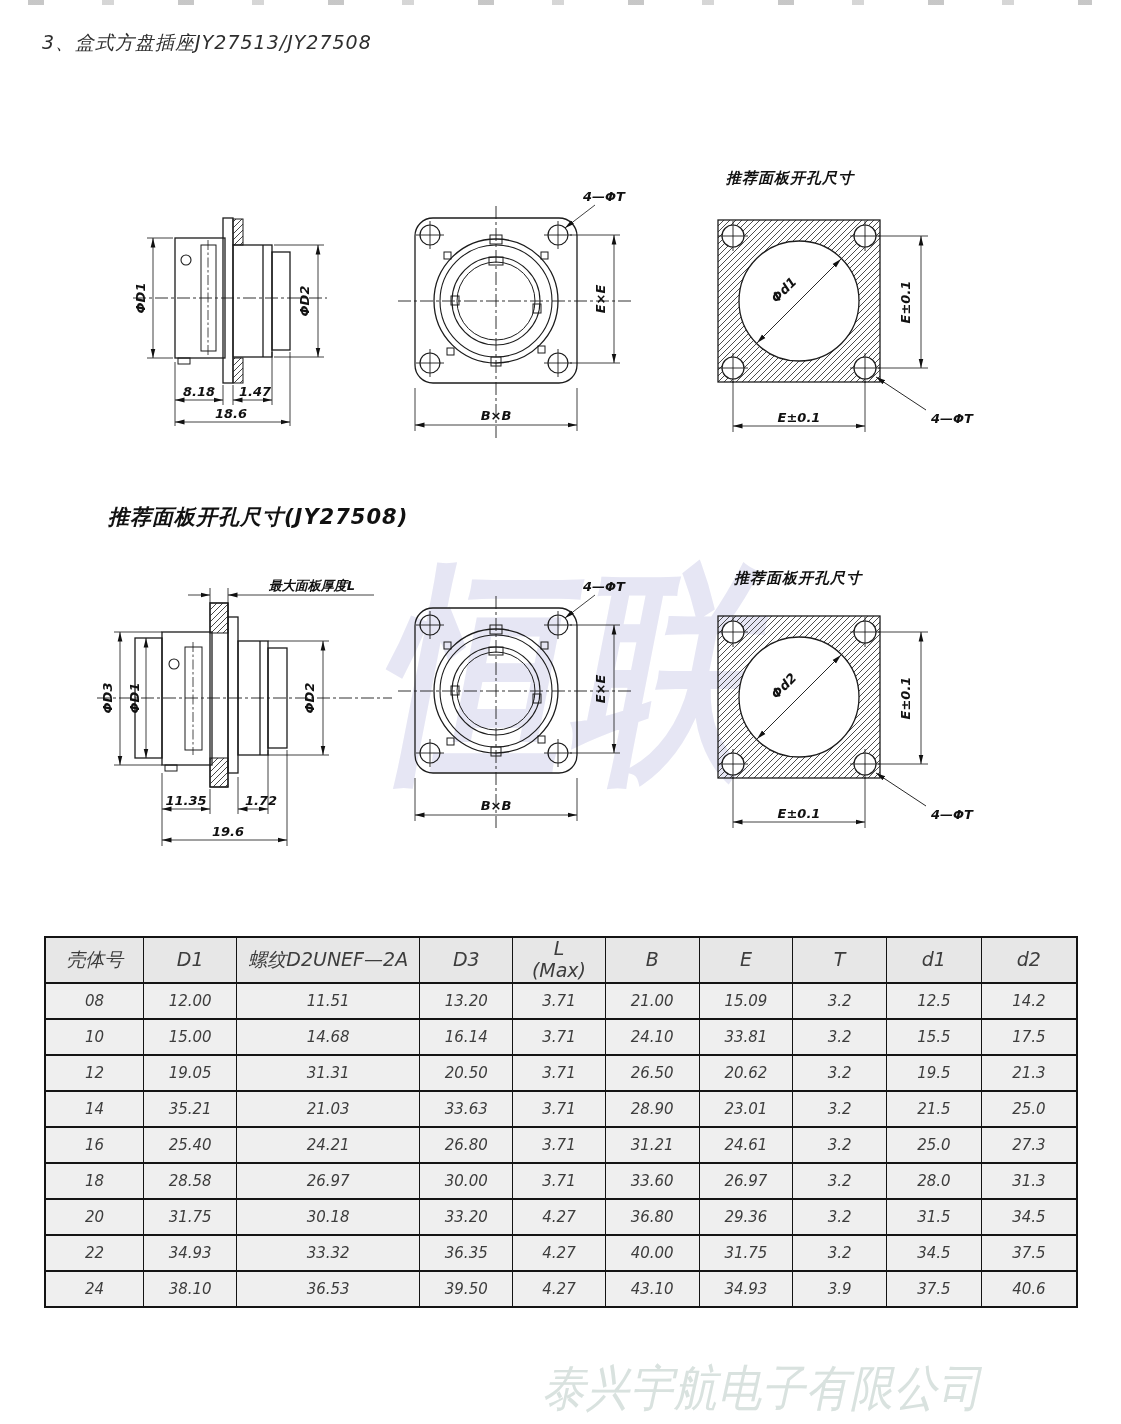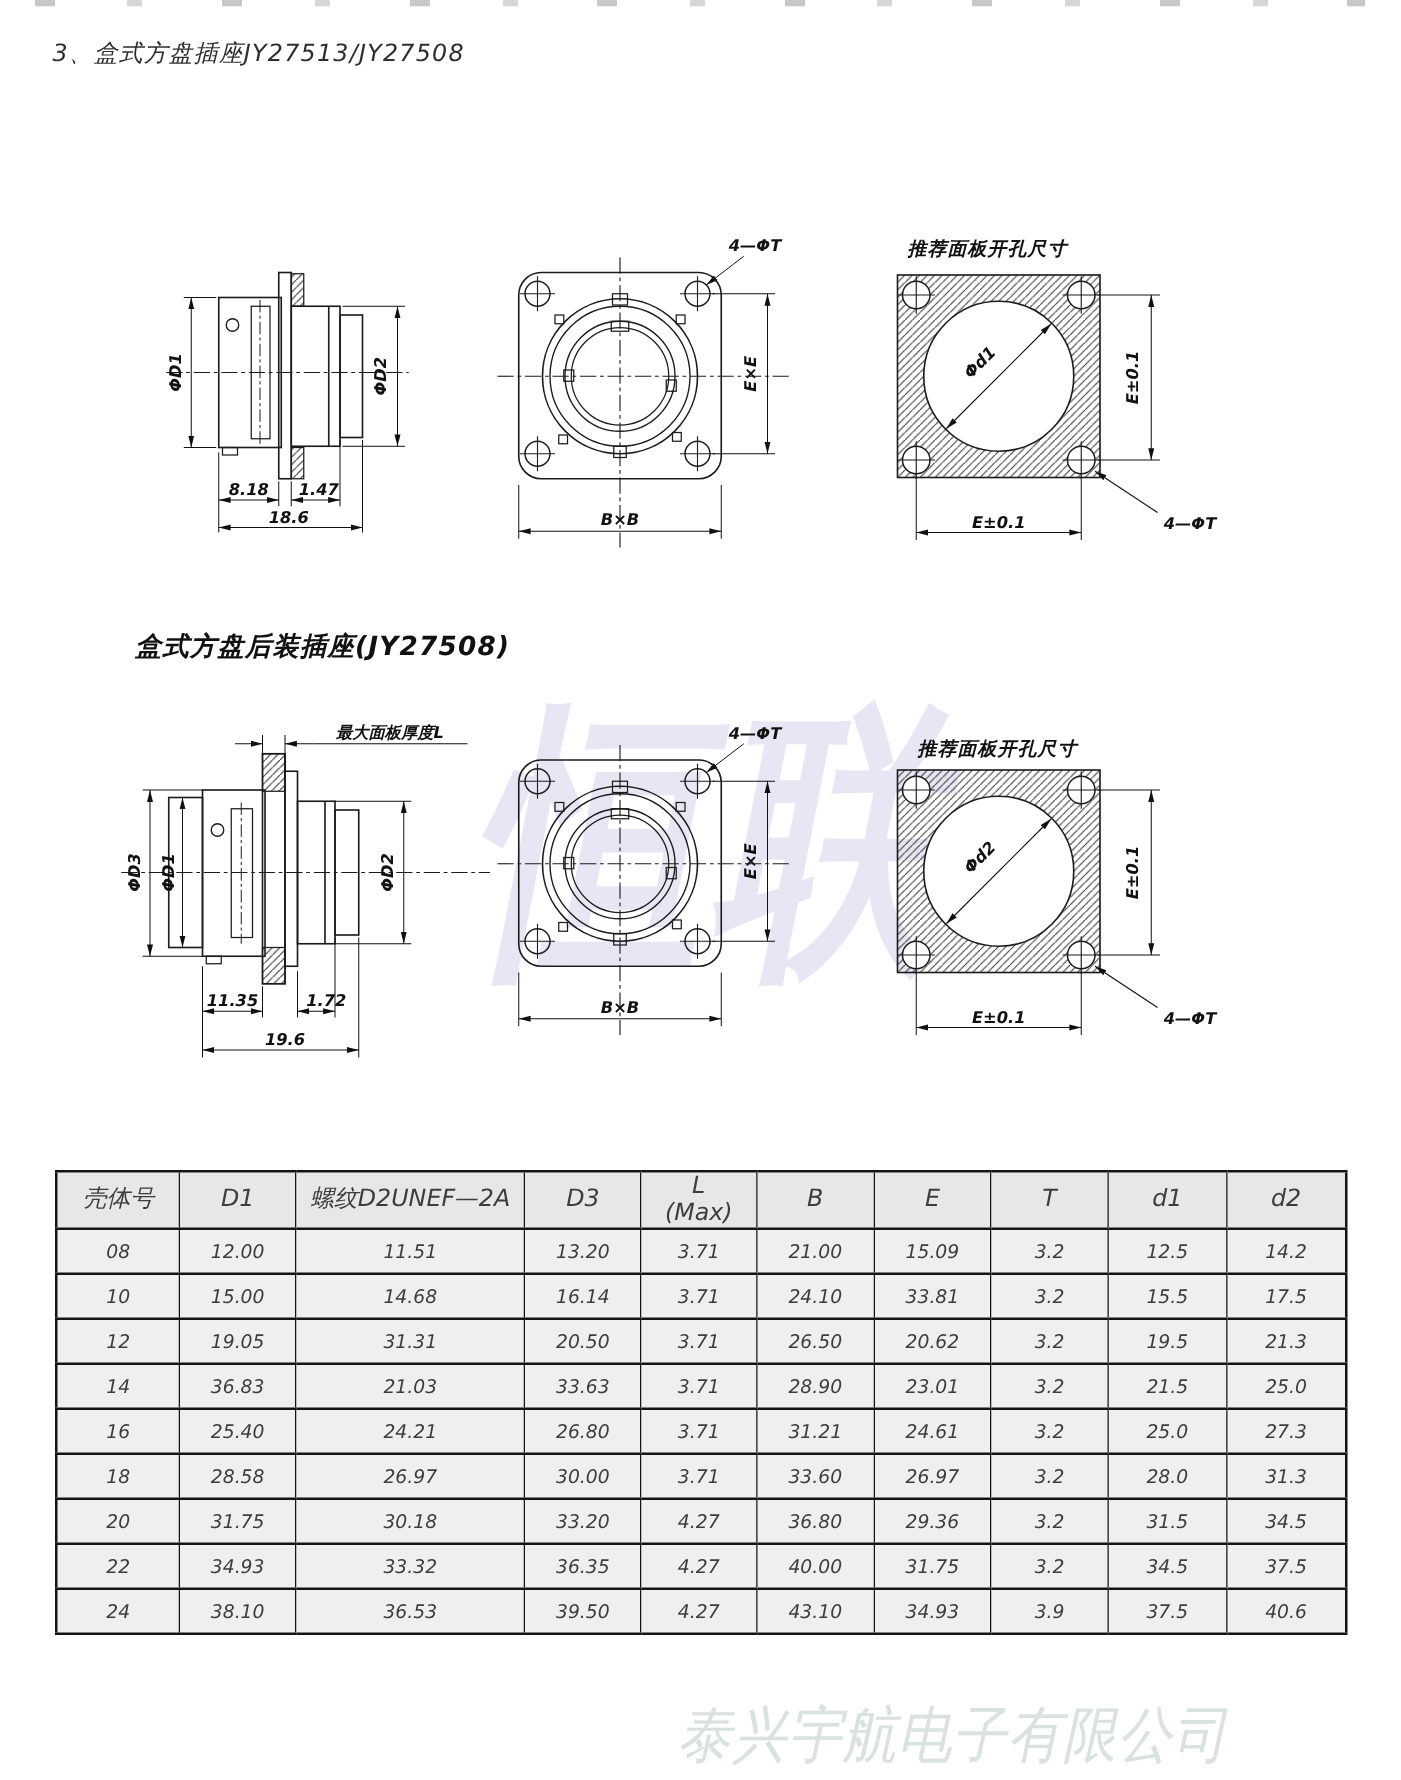--- a/index.html
+++ b/index.html
@@ -10,21 +10,21 @@
   .abs { position:absolute; }
   
   #top-remnant {
     top:0; left:28px; width:1064px; height:5px; opacity:.55;
     background:repeating-linear-gradient(90deg,#9a9a9a 0 16px,transparent 16px 74px,#b5b5b5 74px 86px,transparent 86px 150px);
   }
   #doc-title { top:30px; left:42px; font-size:19px; letter-spacing:1px; color:#2e2e2e; }
   .section-title { font-size:21px; font-weight:bold; color:#111; letter-spacing:1px; }
   #front-mount-title { top:116px; left:108px; }
   #rear-mount-title  { top:503px; left:108px; }
-  .cutout-title { font-size:15px; font-weight:bold; color:#111; letter-spacing:1px;margin-top:21px; }
+  .cutout-title { font-size:15px; font-weight:bold; color:#111; letter-spacing:1px; }
   #cutout-title-1 { top:169px; left:726px; }
   #cutout-title-2 { top:569px; left:734px; }
   
   #center-watermark {
     top:558px; left:378px; font-size:232px; font-weight:bold; line-height:1;
     color:#e6e6f4; letter-spacing:12px; transform:scaleX(0.78); transform-origin:left top;
     white-space:nowrap; z-index:0; user-select:none;
   }
   
   #footer-watermark {
@@ -207,21 +207,21 @@
       <line x1="226" y1="214" x2="176" y2="181" marker-end="url(#aC)"></line>
     </g>
     <g>
       <text class="dimtxt" transform="translate(87,97) rotate(-45)" text-anchor="middle">Φd1</text>
       <text class="dimtxt" transform="translate(210,106) rotate(-90)" text-anchor="middle">E±0.1</text>
       <text class="dimtxt" x="99" y="226" text-anchor="middle">E±0.1</text>
       <text class="dimtxt" x="252" y="227" text-anchor="middle">4—ΦT</text>
     </g>
   </svg>
 
-  <div id="rear-mount-title" class="abs section-title">盒式方盘后装插座(JY27508)</div>
+  <div id="rear-mount-title" class="abs section-title">推荐面板开孔尺寸(JY27508)</div>
 
   <svg style="left:62px; top:578px;" width="340" height="280" viewBox="0 0 340 280">
     <defs>
       <marker id="aD" markerWidth="11" markerHeight="8" refX="9.5" refY="3" orient="auto-start-reverse" markerUnits="userSpaceOnUse">
           <path d="M0,0.6 L9.5,3 L0,5.4 Z" fill="#111"></path>
         </marker>
       <pattern id="hD" width="6" height="6" patternUnits="userSpaceOnUse">
           <path d="M0,6 L6,0" stroke="#333" stroke-width="0.9"></path>
         </pattern>
     </defs>
@@ -459,21 +459,21 @@
             <td>20.50</td>
             <td>3.71</td>
             <td>26.50</td>
             <td>20.62</td>
             <td>3.2</td>
             <td>19.5</td>
             <td>21.3</td>
           </tr>
           <tr>
             <td>14</td>
-            <td>36.83</td>
+            <td>35.21</td>
             <td>21.03</td>
             <td>33.63</td>
             <td>3.71</td>
             <td>28.90</td>
             <td>23.01</td>
             <td>3.2</td>
             <td>21.5</td>
             <td>25.0</td>
           </tr>
           <tr>

